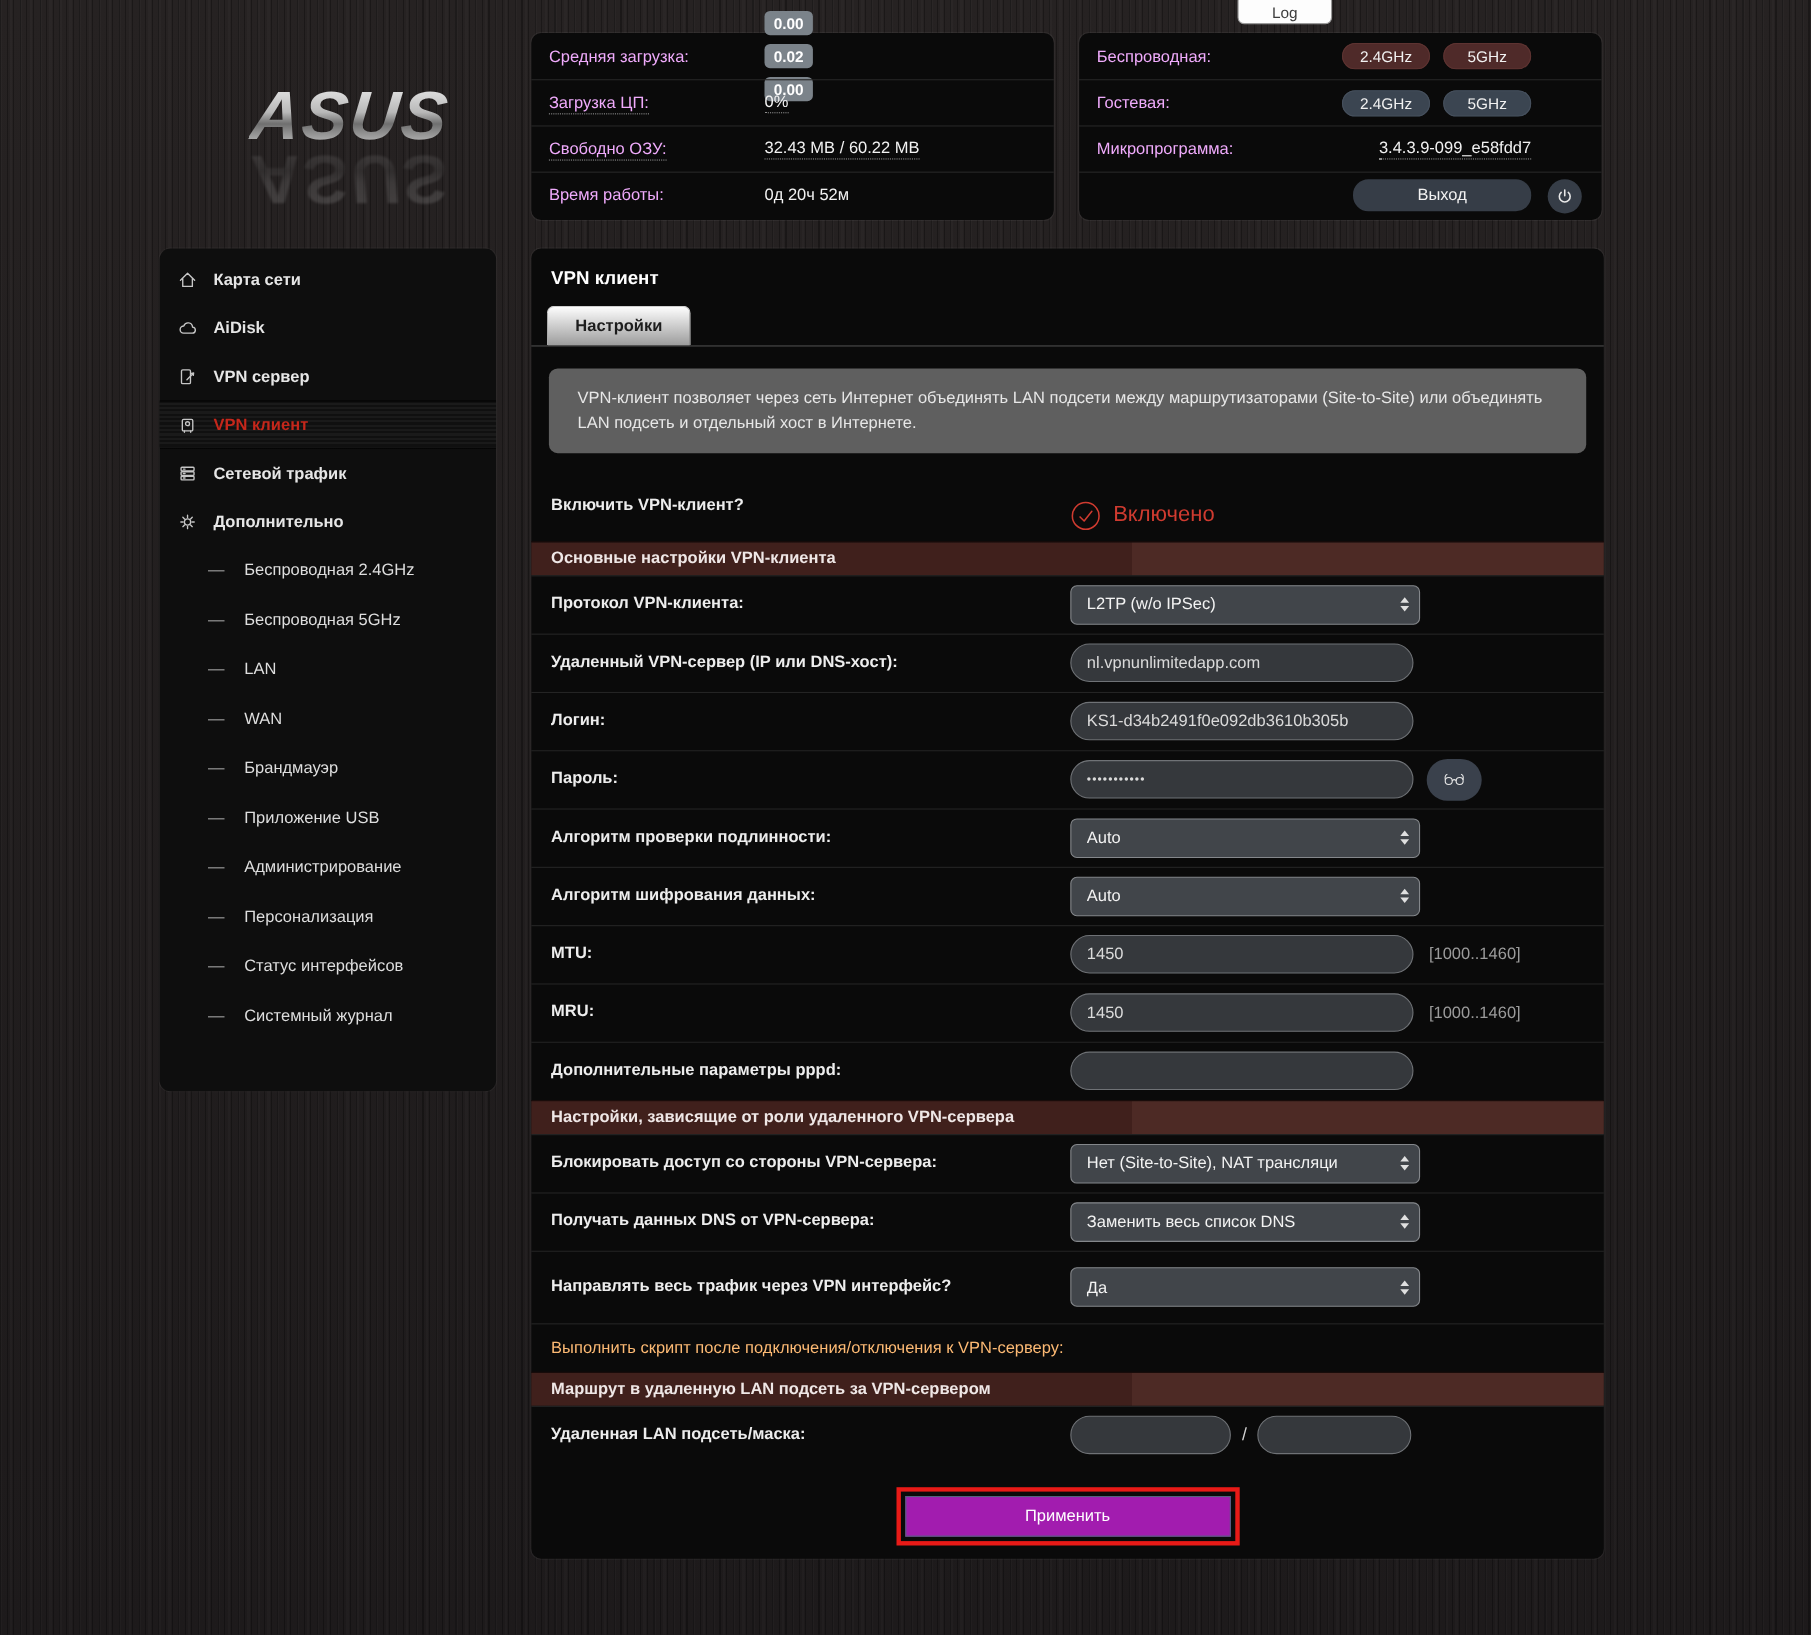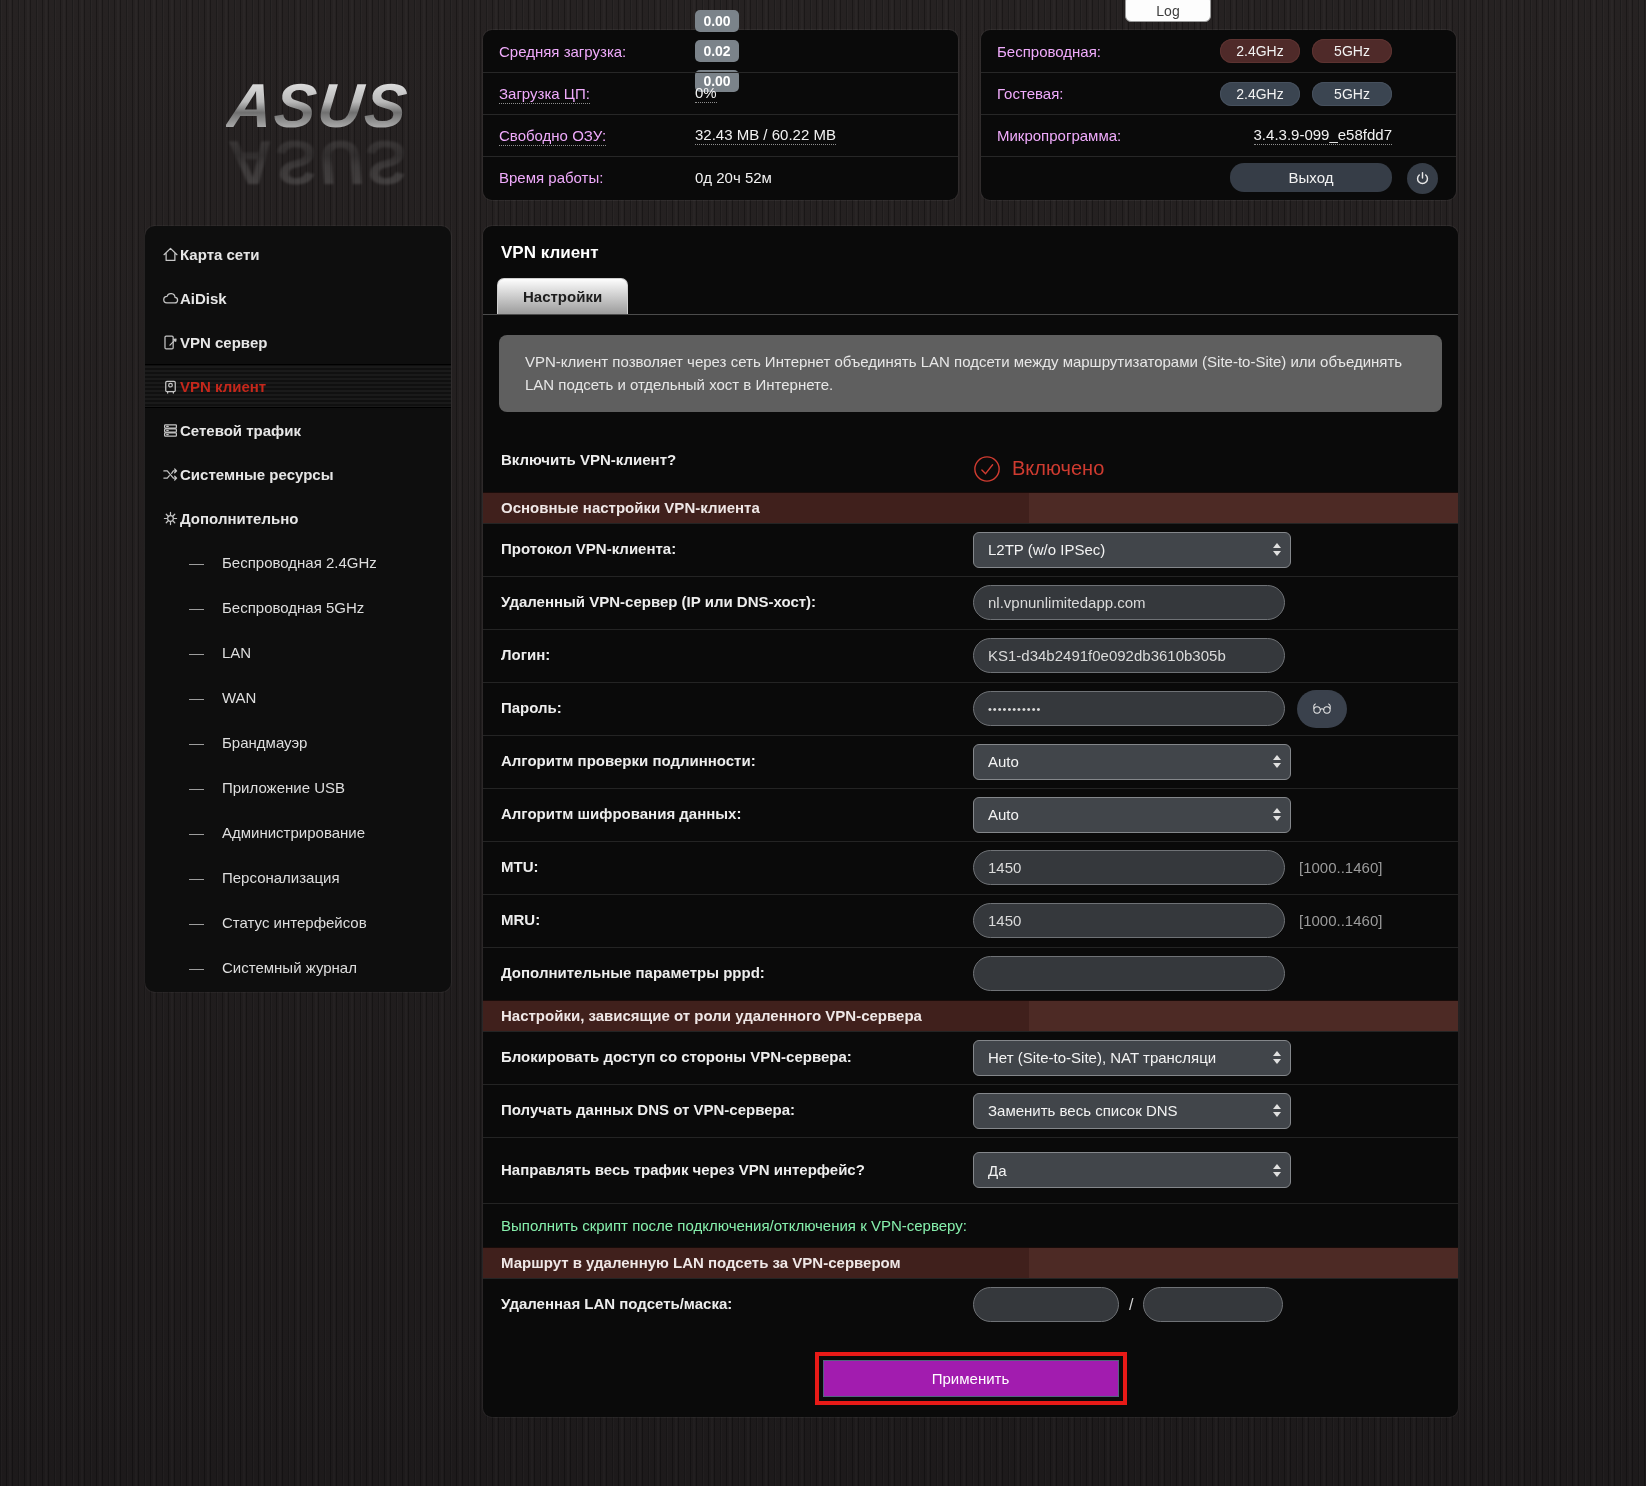--- a/index.html
+++ b/index.html
@@ -72,21 +72,21 @@
     display:flex; align-items:center; justify-content:center;
   }
 
   
   .sidebar{
     position:absolute; left:145px; top:226px; width:306px; height:766px;
     background:#0e0e0e; border-radius:10px; padding-top:6px;
     box-shadow:0 0 0 1px rgba(255,255,255,.04);
   }
   .nav-item{
-    display:flex; align-items:center; height:44px; padding:0 16px; 
+    display:flex; align-items:center; height:44px; padding:0 16px; gap:14px;
     font-weight:bold; font-size:15px; color:#e6e6e6; cursor:pointer;
   }
   .nav-item svg{ width:19px; height:19px; color:#c6c6c6; flex:none; }
   .nav-item.active{
     color:#c5271b;
     background:repeating-linear-gradient(0deg,#1a1a1a 0 2px,#101010 2px 4px);
     box-shadow:inset 0 1px 0 #000, inset 0 -1px 0 #000;
   }
   .sub-item{
     display:flex; align-items:center; height:45px; padding:0 16px 0 44px; gap:18px;
@@ -142,21 +142,21 @@
   .pill.small-a{ width:146px; }
   .pill.small-b{ width:140px; }
   .hint{ color:#9b9b9b; font-size:15px; margin-left:14px; }
   .slash{ color:#d2d2d2; font-size:16px; margin:0 10px; }
   .eye-btn{
     width:50px; height:38px; border-radius:19px; background:#3a414c; border:none;
     margin-left:12px; display:flex; align-items:center; justify-content:center; cursor:pointer;
   }
   .script-row{
     min-height:44px; display:flex; align-items:center; padding:0 18px;
-    border-top:1px solid #242424; font-size:15px; color:#86efac;
+    border-top:1px solid #242424; font-size:15px; color:#fdba74;
   }
   .apply-area{ display:flex; justify-content:center; padding:21px 0 26px; }
   .apply-annot{ border:4px solid #e81a17; padding:4px; }
   .apply-btn{
     width:296px; height:37px; background:#a21caf; color:#fff; font-size:15px;
     border:1px solid #53627f; cursor:pointer; font-family:inherit;
   }
   svg.lineicon{ fill:none; stroke:currentColor; stroke-width:1.3; stroke-linecap:round; stroke-linejoin:round; }
 </style>
 </head>
@@ -252,26 +252,20 @@
       <span>VPN клиент</span>
     </div>
     <div class="nav-item">
       <svg class="lineicon" viewBox="0 0 20 20">
           <rect x="3.8" y="4" width="12.4" height="3.4" rx=".8"></rect>
           <rect x="3.8" y="8.3" width="12.4" height="3.4" rx=".8"></rect>
           <rect x="3.8" y="12.6" width="12.4" height="3.4" rx=".8"></rect>
           <path d="M6 5.7 h1.6 M6 10 h1.6 M6 14.3 h1.6"></path>
         </svg>
       <span>Сетевой трафик</span>
-    </div>
-    <div class="nav-item">
-      <svg class="lineicon" viewBox="0 0 20 20">
-          <path d="M3 6.2 h3.6 L13 13.8 h3.4 M16.4 13.8 l-2 -2 M16.4 13.8 l-2 2 M3 13.8 h3.6 l2.2 -2.6 M11.2 8.8 L13 6.2 h3.4 M16.4 6.2 l-2 -2 M16.4 6.2 l-2 2"></path>
-        </svg>
-      <span>Системные ресурсы</span>
     </div>
     <div class="nav-item">
       <svg class="lineicon" viewBox="0 0 20 20">
           <circle cx="10" cy="10" r="3"></circle>
           <path d="M10 3.6v2.2M10 14.2v2.2M3.6 10h2.2M14.2 10h2.2M5.5 5.5l1.6 1.6M12.9 12.9l1.6 1.6M14.5 5.5l-1.6 1.6M7.1 12.9l-1.6 1.6"></path>
         </svg>
       <span>Дополнительно</span>
     </div>
 
     <div class="sub-item">

